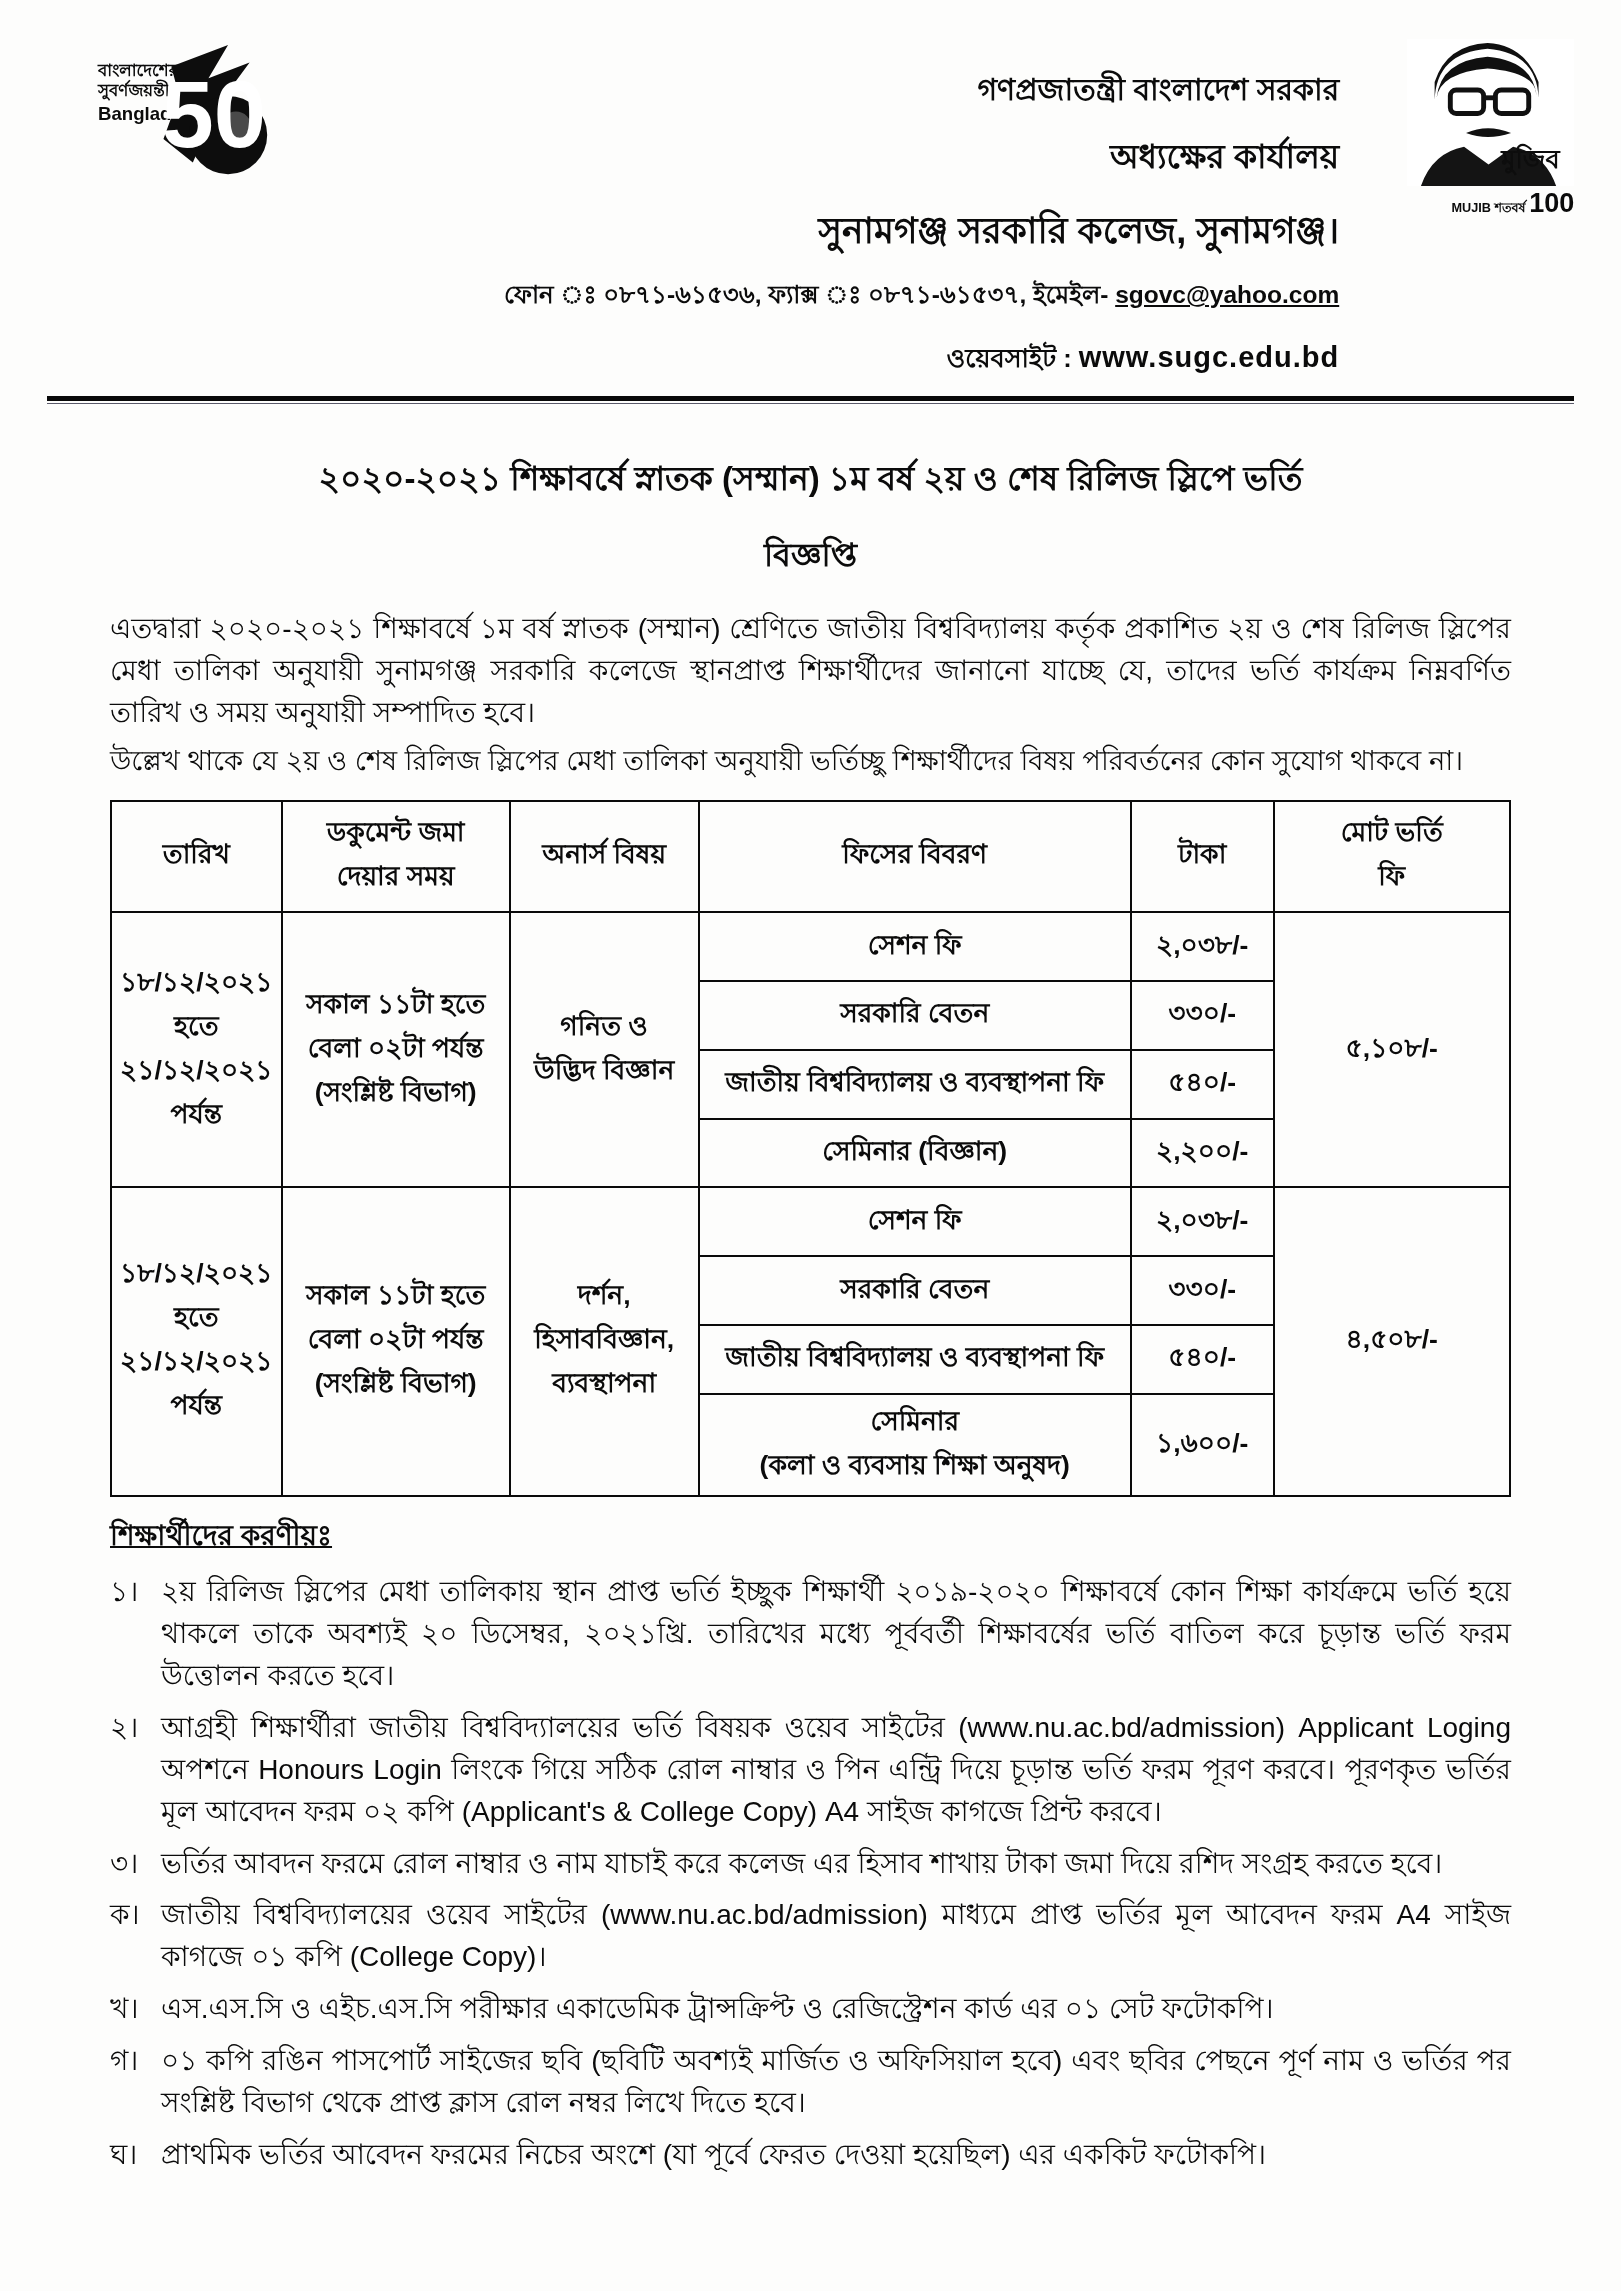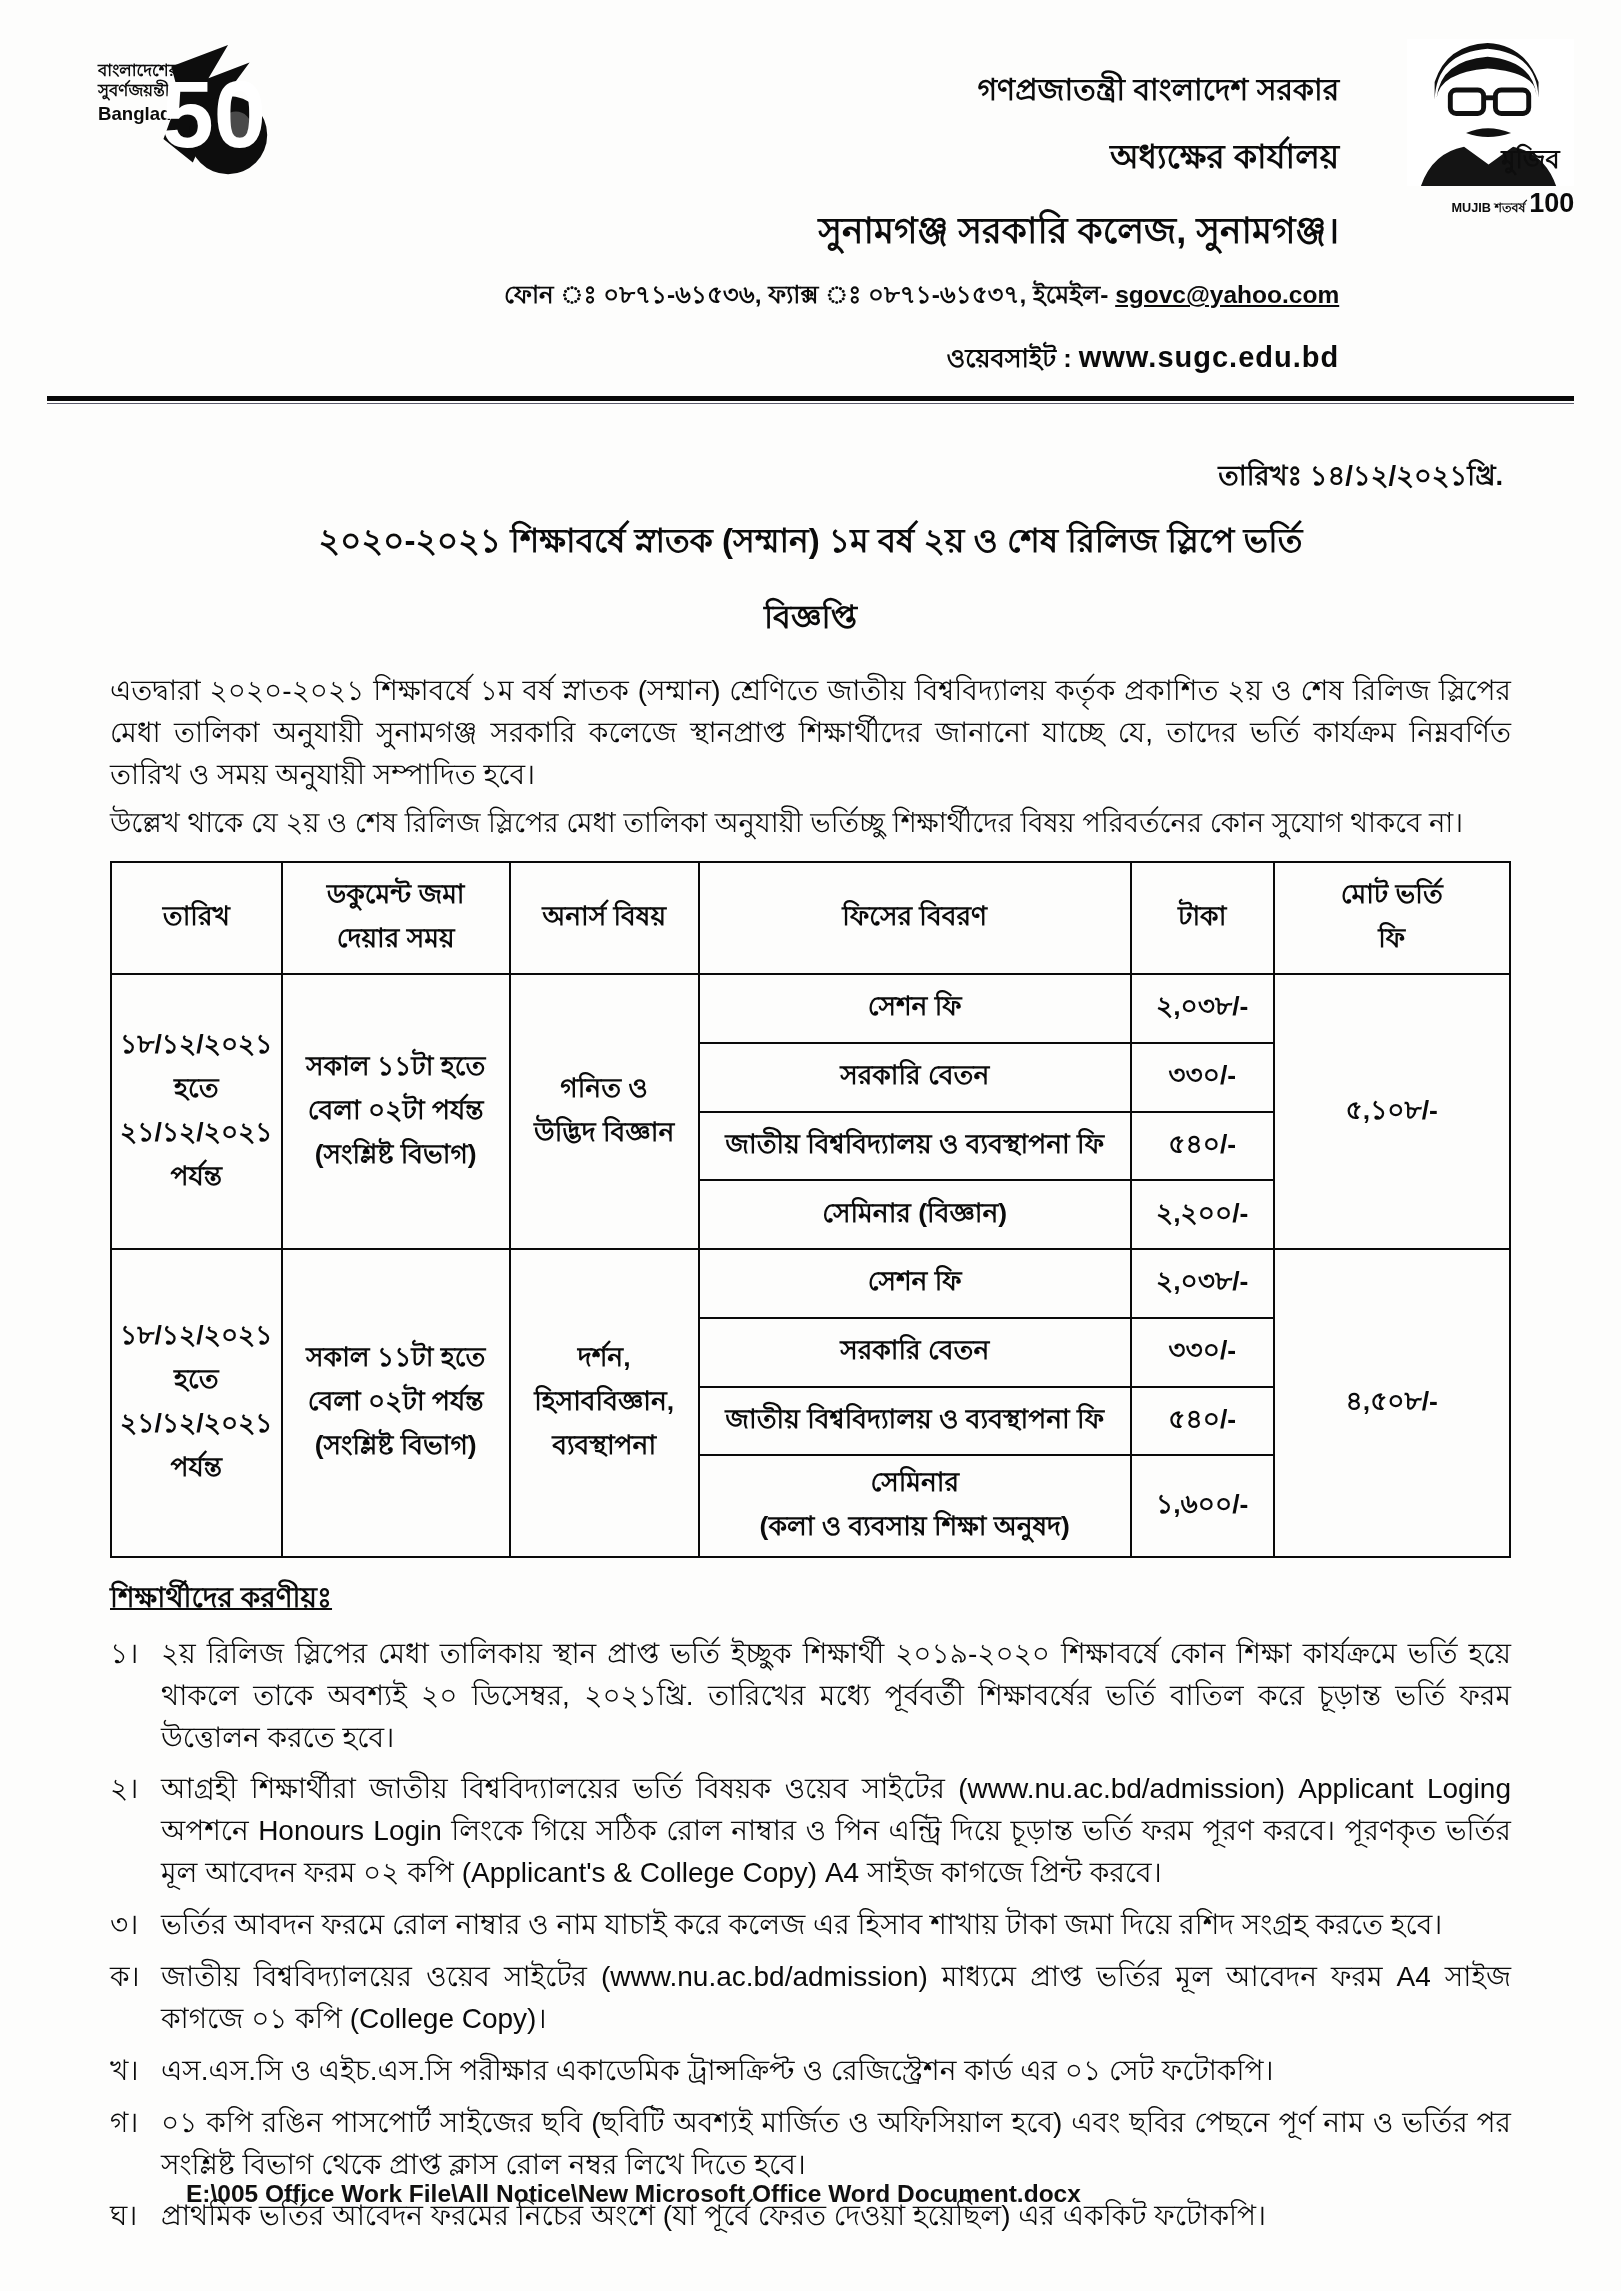--- a/index.html
+++ b/index.html
@@ -96,21 +96,20 @@
         <span>শতবর্ষ</span>
         <span style="font-size:27px">100</span>
       </div>
     </div>
   </div>
 
   <div class="rule"></div>
 
   <div class="inner">
 
-    <div class="dateline">তারিখঃ ১৪/১২/২০২১খ্রি.</div>
     <div class="title">২০২০-২০২১ শিক্ষাবর্ষে স্নাতক (সম্মান) ১ম বর্ষ ২য় ও শেষ রিলিজ স্লিপে ভর্তি</div>
     <div class="subtitle">বিজ্ঞপ্তি</div>
     <div class="body-par">এতদ্বারা ২০২০-২০২১ শিক্ষাবর্ষে ১ম বর্ষ স্নাতক (সম্মান) শ্রেণিতে জাতীয় বিশ্ববিদ্যালয় কর্তৃক প্রকাশিত ২য় ও শেষ রিলিজ স্লিপের মেধা তালিকা অনুযায়ী সুনামগঞ্জ সরকারি কলেজে স্থানপ্রাপ্ত শিক্ষার্থীদের জানানো যাচ্ছে যে, তাদের ভর্তি কার্যক্রম নিম্নবর্ণিত তারিখ ও সময় অনুযায়ী সম্পাদিত হবে।</div>
     <div class="note-par">উল্লেখ থাকে যে ২য় ও শেষ রিলিজ স্লিপের মেধা তালিকা অনুযায়ী ভর্তিচ্ছু শিক্ষার্থীদের বিষয় পরিবর্তনের কোন সুযোগ থাকবে না।</div>
 
     <table class="fees">
       <colgroup>
         <col class="c-date">
           <col class="c-time">
           <col class="c-subj">
@@ -217,15 +216,14 @@
       <span class="no">গ।</span>
       <span class="tx">০১ কপি রঙিন পাসপোর্ট সাইজের ছবি (ছবিটি অবশ্যই মার্জিত ও অফিসিয়াল হবে) এবং ছবির পেছনে পূর্ণ নাম ও ভর্তির পর সংশ্লিষ্ট বিভাগ থেকে প্রাপ্ত ক্লাস রোল নম্বর লিখে দিতে হবে।</span>
     </div>
     <div class="li">
       <span class="no">ঘ।</span>
       <span class="tx">প্রাথমিক ভর্তির আবেদন ফরমের নিচের অংশে (যা পূর্বে ফেরত দেওয়া হয়েছিল) এর এককিট ফটোকপি।</span>
     </div>
 
   </div>
 
-  <div class="footer">E:\005 Office Work File\All Notice\New Microsoft Office Word Document.docx</div>
 </div>
 
 
 </body></html>

